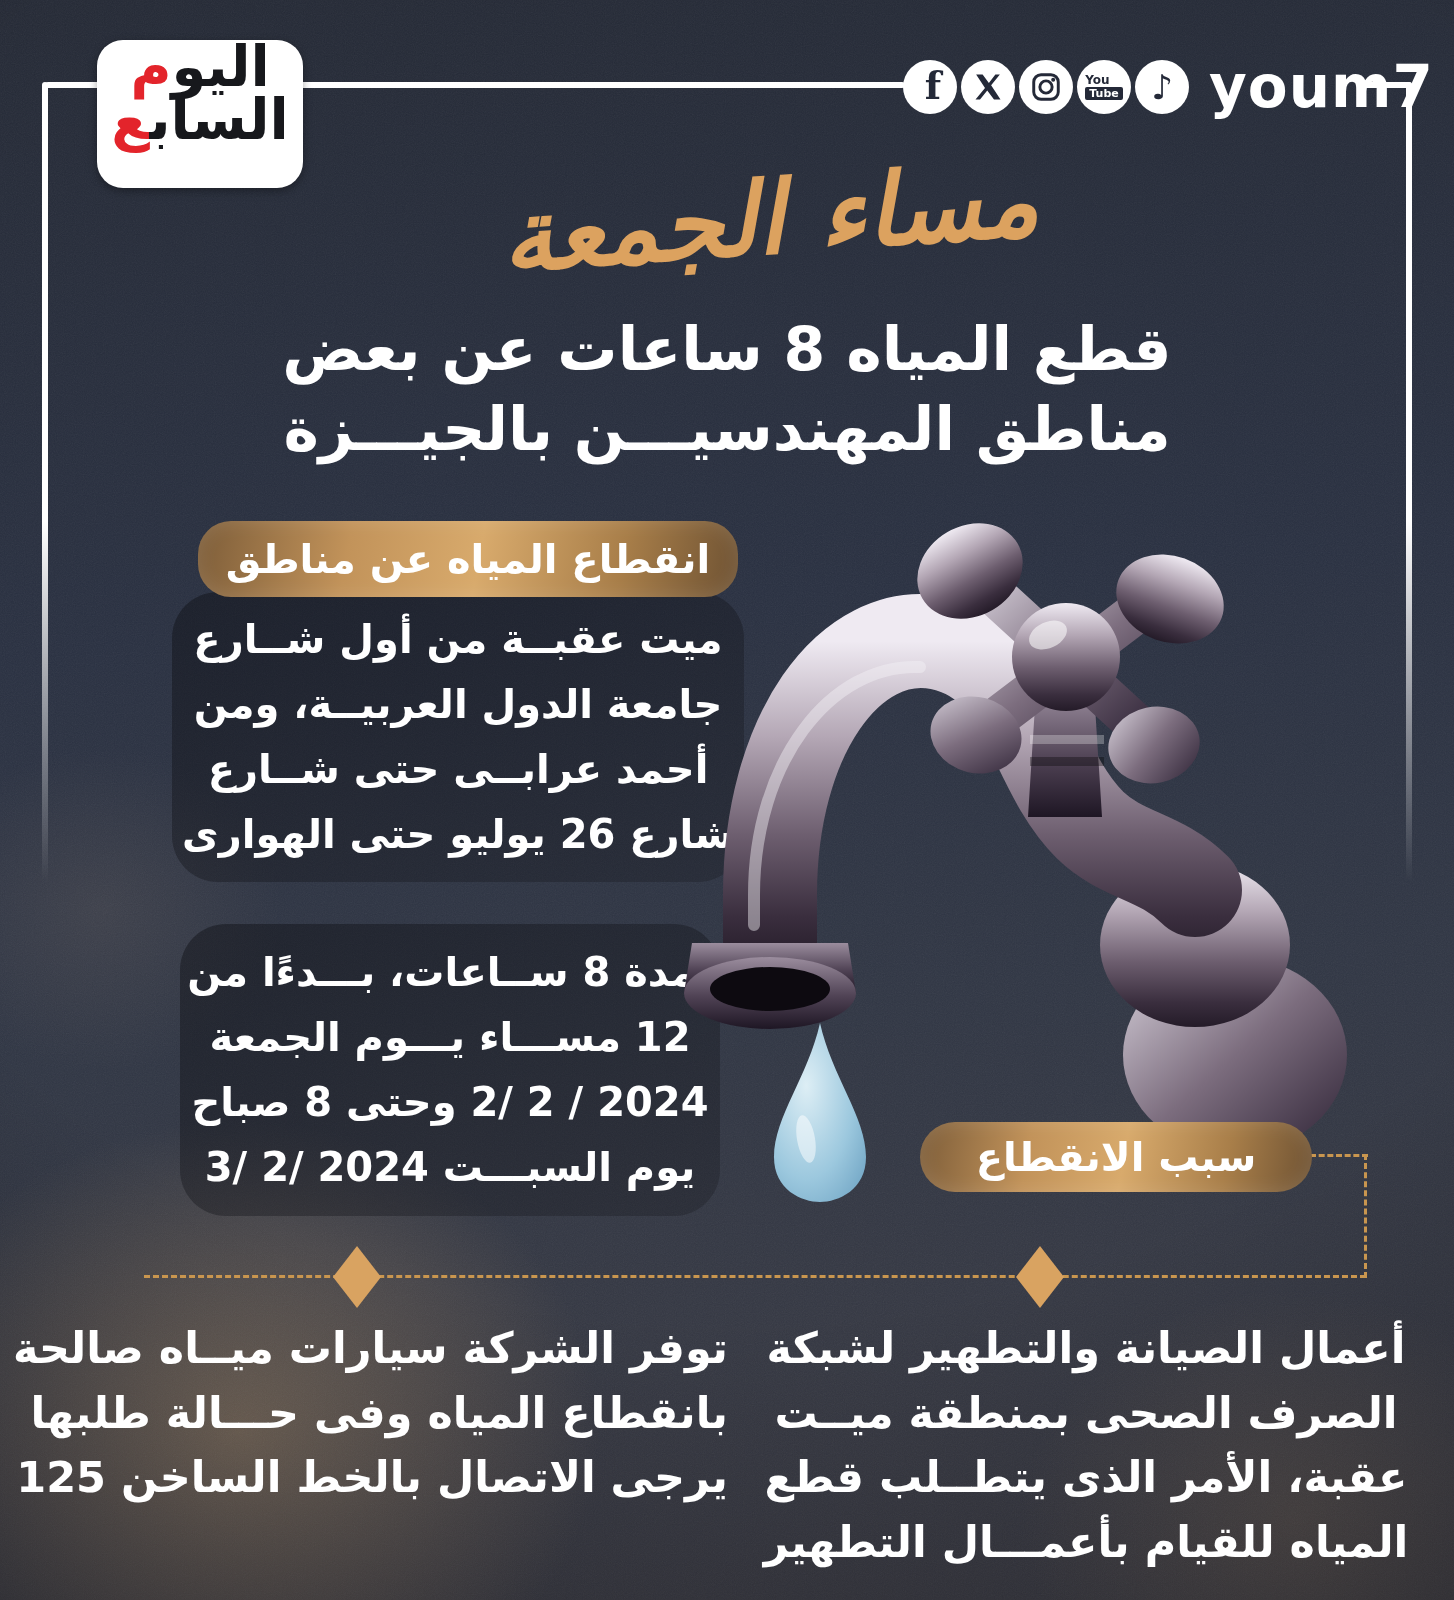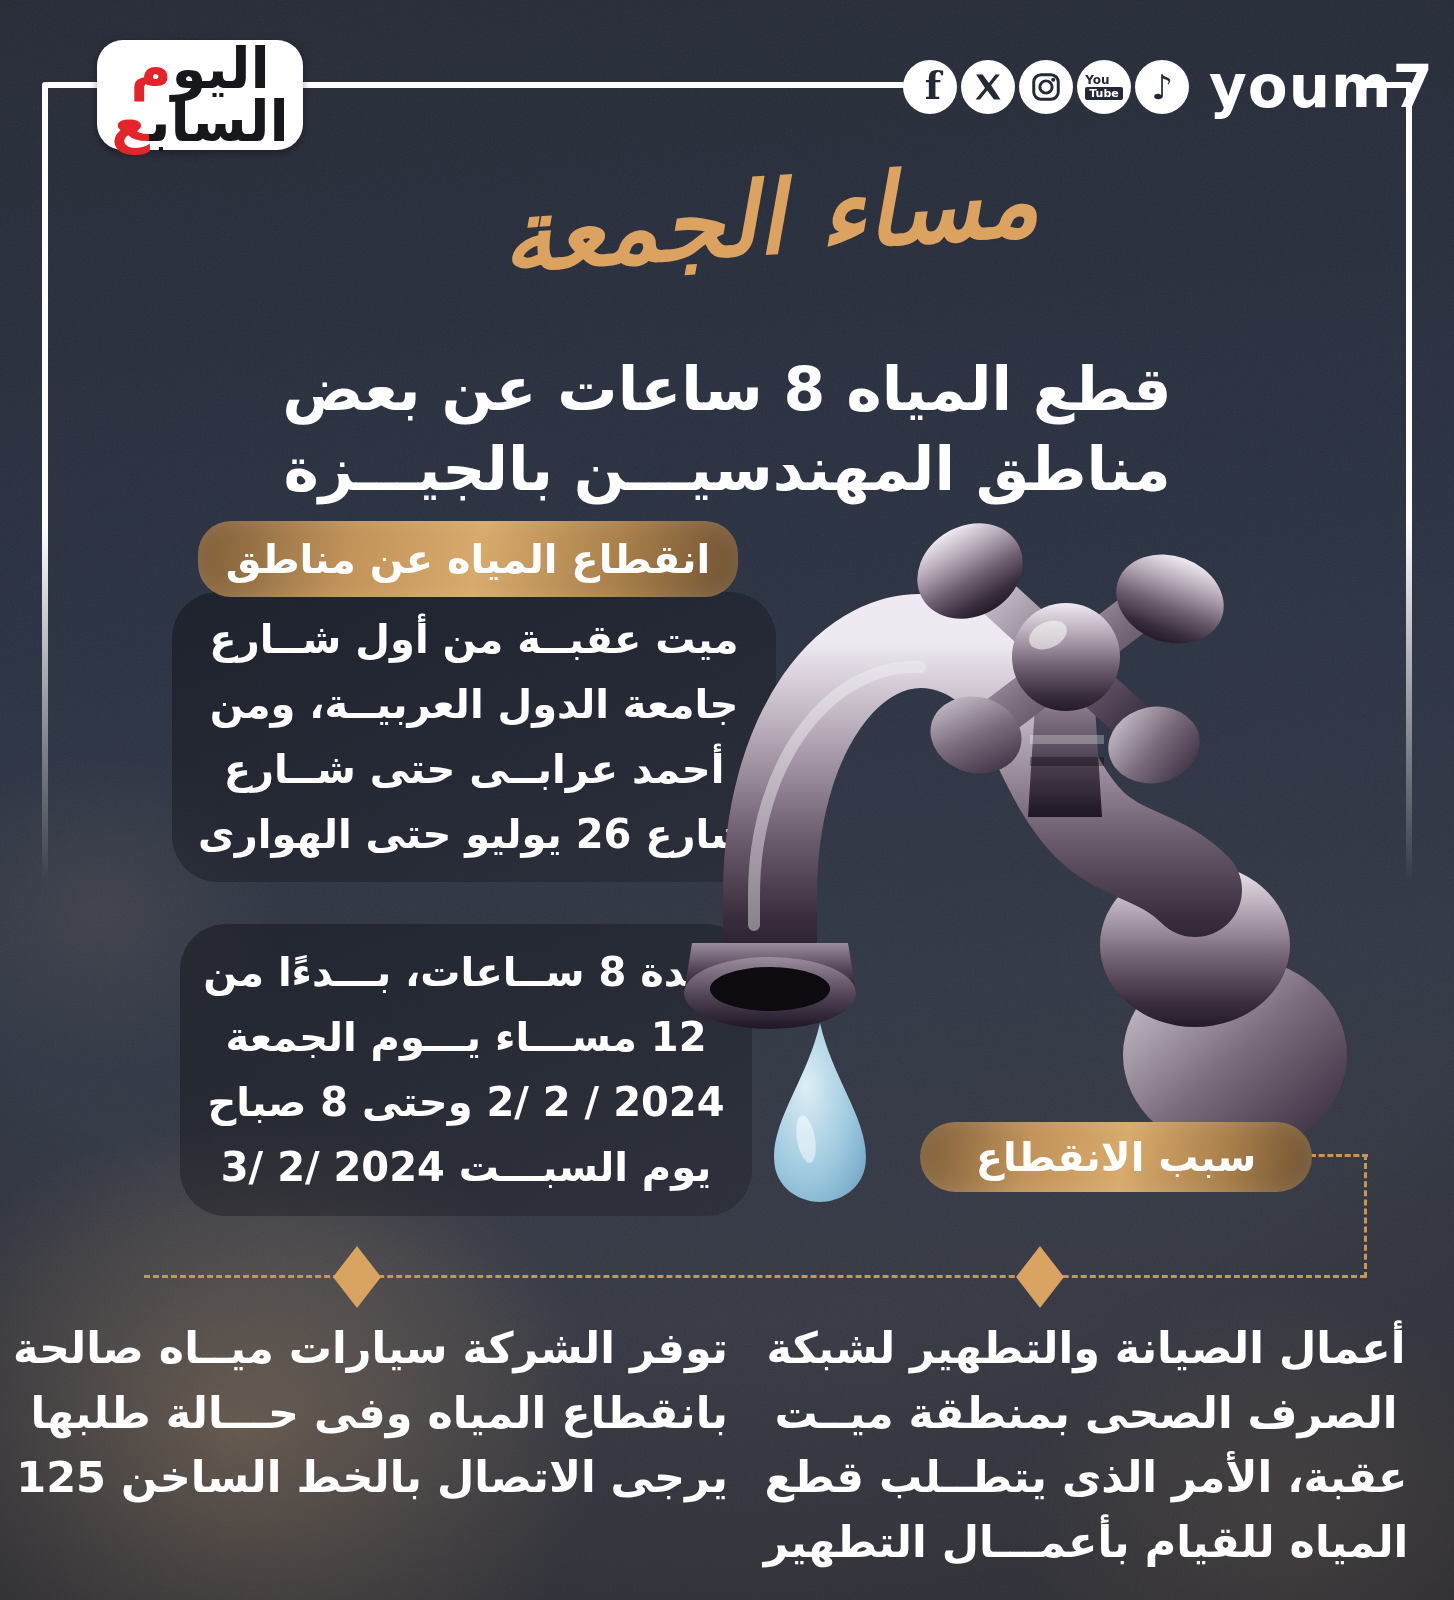--- a/index.html
+++ b/index.html
@@ -18,54 +18,54 @@
   .noise{position:absolute;inset:0;width:100%;height:100%;opacity:.08;pointer-events:none;}
   
   .fl{position:absolute;background:#fff;border-radius:3px;z-index:4;}
   .fl-top1{left:45px;top:82px;width:860px;height:6px;}
   .fl-top2{left:1360px;top:82px;width:52px;height:6px;}
   .fl-left{left:42px;top:82px;width:6px;height:800px;
            background:linear-gradient(#fff 0%,#fff 55%,rgba(255,255,255,0) 100%);}
   .fl-right{left:1406px;top:82px;width:6px;height:800px;
            background:linear-gradient(#fff 0%,#fff 55%,rgba(255,255,255,0) 100%);}
   
-  .logo{position:absolute;left:97px;top:40px;width:206px;height:110px;background:#fff;
-        border-radius:26px;display:flex;flex-direction:column;align-items:center;justify-content:center;
+  .logo{position:absolute;left:97px;top:40px;width:206px;height:148px;background:#fff;
+        border-radius:26px;display:flex;flex-direction:column;align-items:center;
         z-index:6;box-shadow:0 3px 8px rgba(0,0,0,.35);direction:rtl;}
   .logo-line{font-weight:bold;color:#17181c;font-size:56px;line-height:.95;letter-spacing:-2px;}
   .logo-accent{color:#e3242b;}
   
   .social{position:absolute;left:903px;top:58px;height:58px;display:flex;align-items:center;gap:4px;z-index:6;}
   .sc{width:54px;height:54px;border-radius:50%;background:#fff;display:flex;align-items:center;
       justify-content:center;flex:0 0 auto;}
   .fb-glyph{font-family:"DejaVu Serif",serif;font-weight:bold;font-size:38px;color:#242938;
             margin-top:-4px;margin-left:6px;}
   .tt-glyph{font-size:34px;font-weight:bold;color:#242938;}
   .yt{display:flex;flex-direction:column;align-items:flex-start;line-height:1;}
   .yt-top{font-size:12px;font-weight:bold;color:#242938;}
   .yt-box{font-size:11px;font-weight:bold;color:#fff;background:#242938;border-radius:2px;
           padding:1px 4px;margin-top:1px;}
   .handle{font-size:58px;font-weight:bold;color:#fff;margin-left:16px;letter-spacing:1px;}
   
   .script-title{position:absolute;left:420px;top:160px;width:700px;text-align:center;
         font-size:100px;font-weight:bold;font-style:italic;color:#dca25f;
         transform:rotate(-4deg);direction:rtl;z-index:5;}
   .main-title{position:absolute;left:0;top:310px;width:100%;text-align:center;color:#fff;
-        font-size:60px;font-weight:bold;line-height:1.33;direction:rtl;z-index:5;margin-top:40px;}
+        font-size:60px;font-weight:bold;line-height:1.33;direction:rtl;z-index:5;}
   .main-title div{white-space:nowrap;}
   
   .badge{position:absolute;height:76px;border-radius:33px;display:flex;align-items:center;
         justify-content:center;color:#fff;font-size:40px;font-weight:bold;direction:rtl;z-index:7;
         background:linear-gradient(100deg,#7d5d39 0%,#c2935a 28%,#d8aa6c 52%,#a87e49 78%,#6e5233 100%);
         box-shadow:inset 0 0 20px rgba(255,255,255,.13);}
   .badge1{left:198px;top:521px;width:540px;}
   .badge2{left:920px;top:1122px;width:392px;height:70px;border-radius:35px;}
   
   .panel{position:absolute;border-radius:46px;z-index:3;
-        background:linear-gradient(150deg,rgba(13,14,19,.45),rgba(23,24,30,.30));padding-left:32px;}
+        background:linear-gradient(150deg,rgba(13,14,19,.45),rgba(23,24,30,.30));}
   .panel1{left:172px;top:592px;width:572px;height:290px;}
   .panel2{left:180px;top:924px;width:540px;height:292px;}
   .panel-txt{position:absolute;inset:0;display:flex;flex-direction:column;justify-content:center;
         align-items:center;direction:rtl;color:#fff;font-weight:bold;font-size:40px;line-height:1.62;}
   .panel-txt div{white-space:nowrap;}
   
   .faucet{position:absolute;left:680px;top:495px;width:680px;height:710px;z-index:5;}
   
   .dash{position:absolute;z-index:6;}
   .dash-h1{left:1310px;top:1154px;width:58px;border-top:3px dashed #c9964f;}

